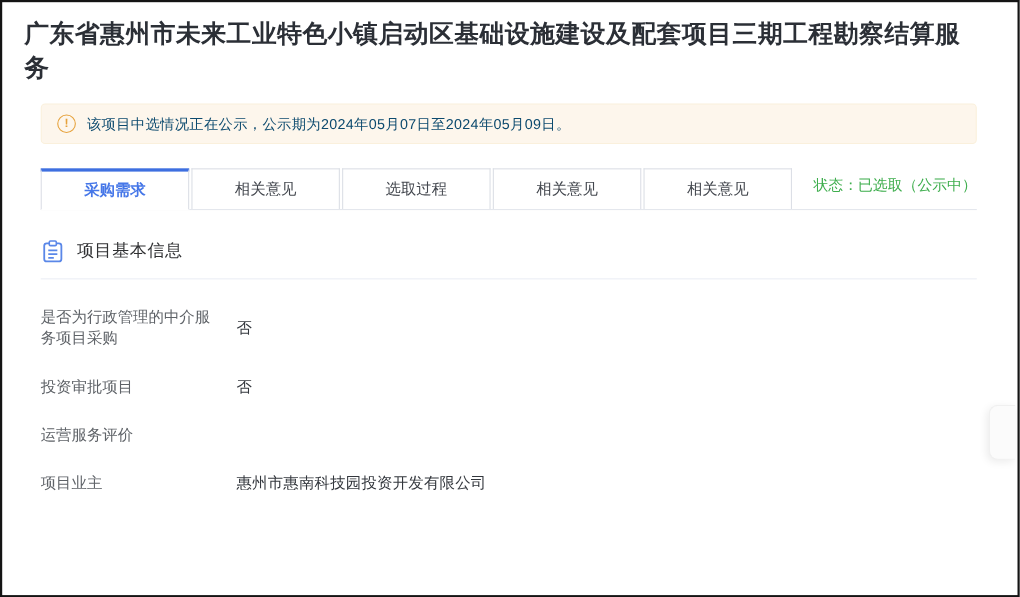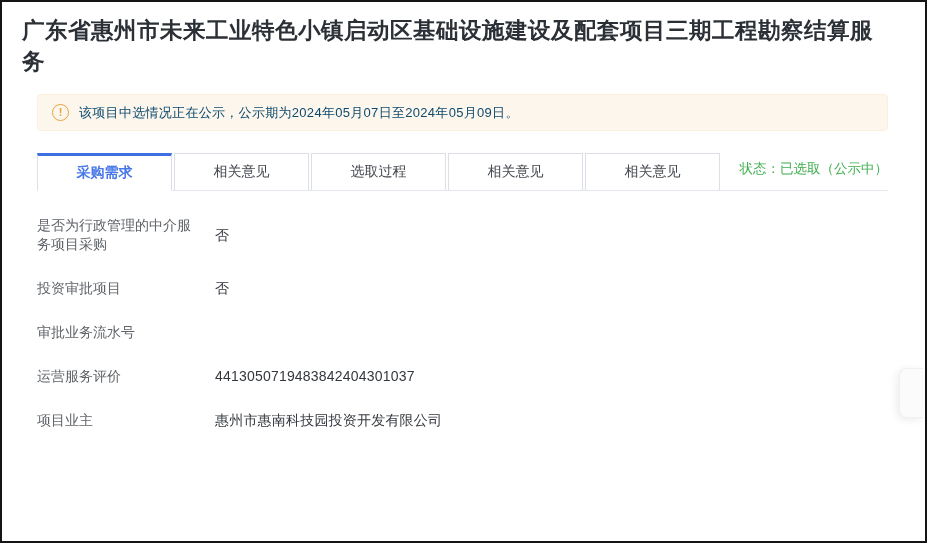--- a/index.html
+++ b/index.html
@@ -184,37 +184,44 @@
 
   <div class="tabs-row">
     <div class="tab active">采购需求</div>
     <div class="tab">相关意见</div>
     <div class="tab">选取过程</div>
     <div class="tab">相关意见</div>
     <div class="tab">相关意见</div>
     <span class="status-text">状态：已选取（公示中）</span>
   </div>
 
+  <div class="section-header">
+    <span style="display:inline-flex;">
+      <svg width="22" height="23" viewBox="0 0 24 25" fill="none">
+        <rect x="3.5" y="4.5" width="17" height="18" rx="2.5" stroke="#5a87e8" stroke-width="1.8"></rect>
+        <rect x="8.5" y="2.2" width="7" height="4.6" rx="1.2" fill="#ffffff" stroke="#5a87e8" stroke-width="1.6"></rect>
+        <line x1="7.5" y1="11.5" x2="16.5" y2="11.5" stroke="#5a87e8" stroke-width="1.8"></line>
+        <line x1="7.5" y1="15.2" x2="16.5" y2="15.2" stroke="#5a87e8" stroke-width="1.8"></line>
+        <line x1="7.5" y1="18.9" x2="13" y2="18.9" stroke="#5a87e8" stroke-width="1.8"></line>
+      </svg>
+    </span>
+    <span class="section-title">项目基本信息</span>
+  </div>
 
   <div class="fields">
     <div class="field-row">
       <span class="field-label">是否为行政管理的中介服务项目采购</span>
       <span class="field-value">否</span>
     </div>
     <div class="field-row">
       <span class="field-label">投资审批项目</span>
       <span class="field-value">否</span>
     </div>
     <div class="field-row">
-      <span class="field-label">审批业务流水号</span>
-      <span class="field-value"></span>
-    </div>
-    <div class="field-row">
       <span class="field-label">运营服务评价</span>
-      <span class="field-value">4413050719483842404301037</span>
     </div>
     <div class="field-row">
       <span class="field-label">项目业主</span>
       <span class="field-value">惠州市惠南科技园投资开发有限公司</span>
     </div>
   </div>
 
   <div class="side-float"></div>
 
 </div>

